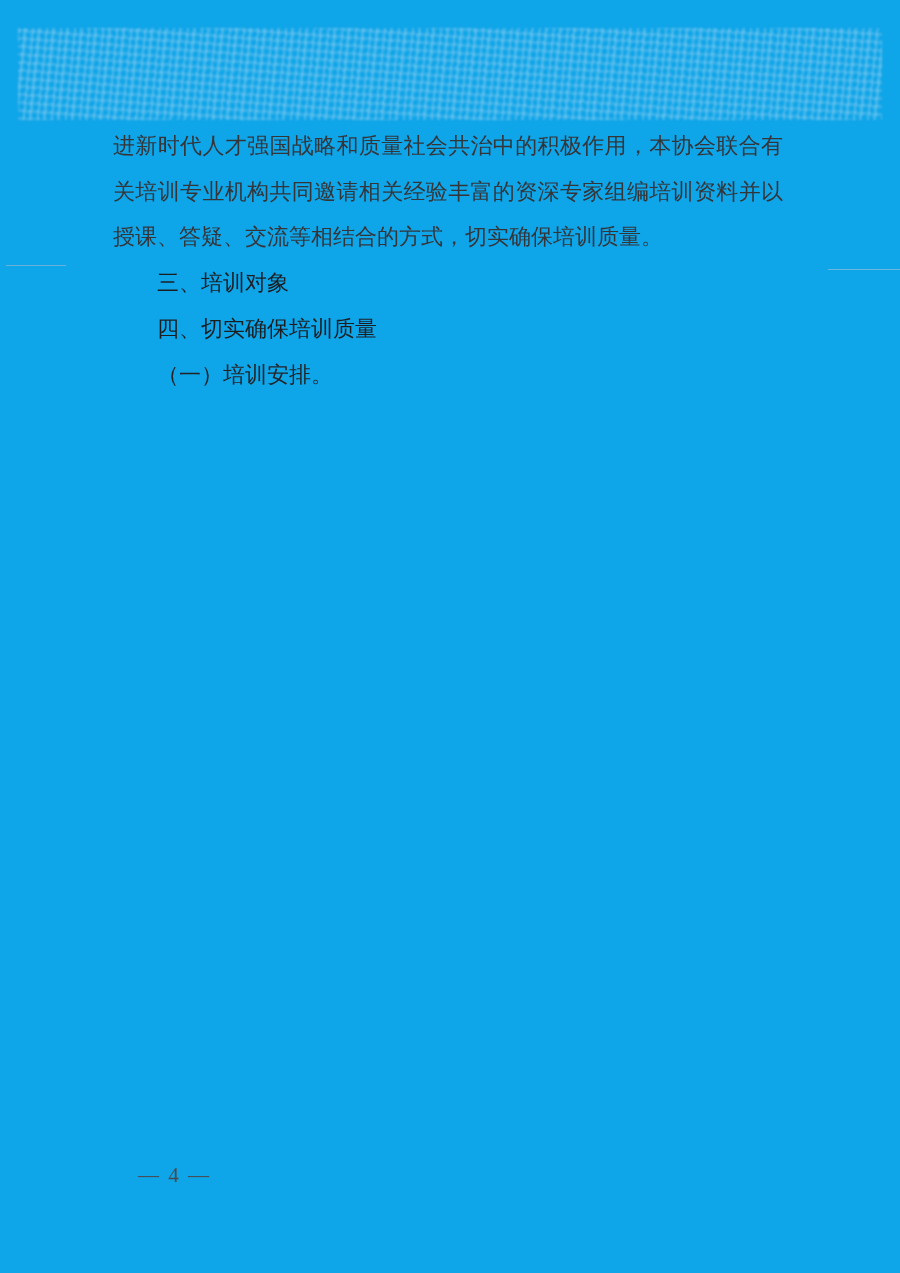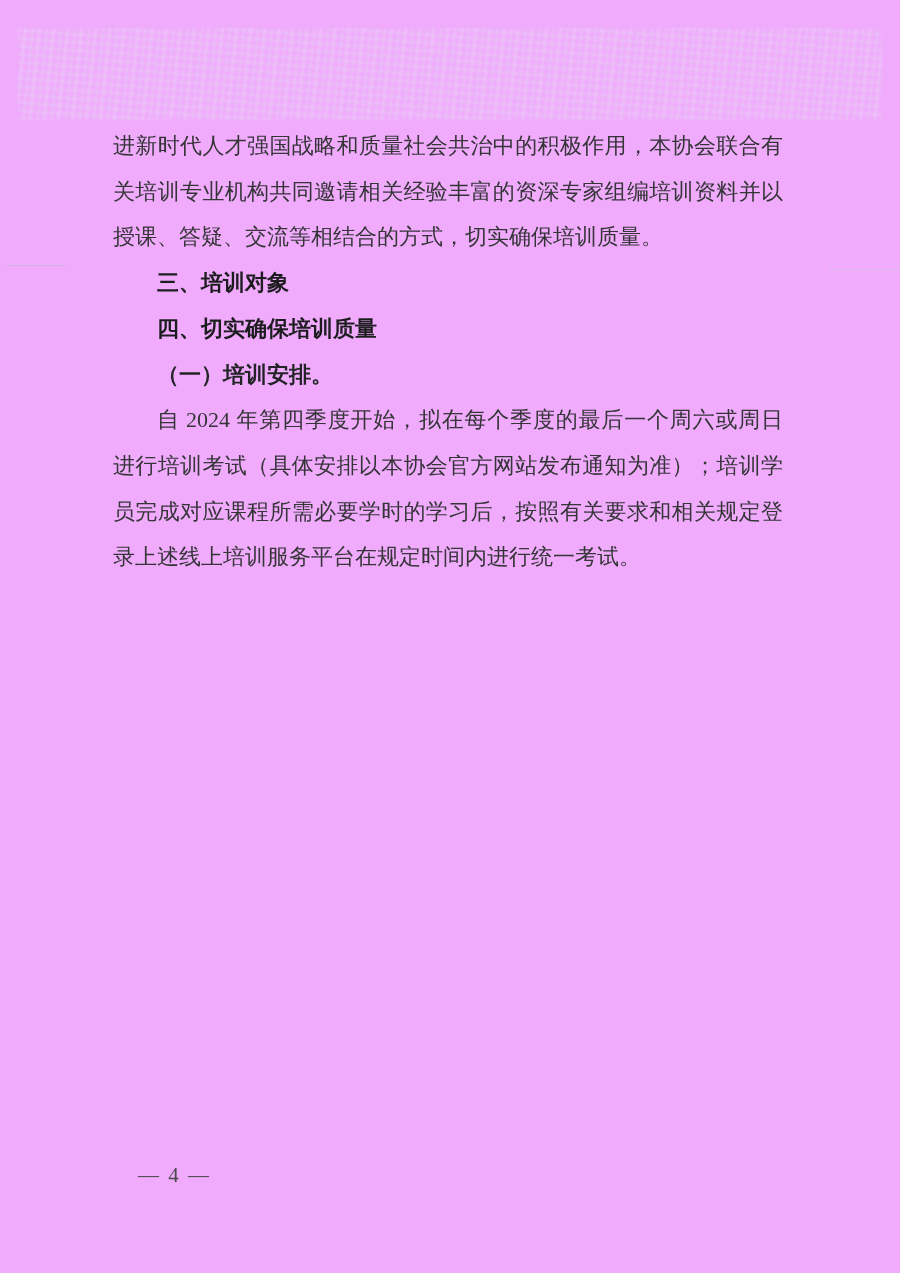--- a/index.html
+++ b/index.html
@@ -4,21 +4,21 @@
 <style>
   html, body {
     margin: 0;
     padding: 0;
     background: #ffffff;
   }
   .page {
     position: relative;
     width: 900px;
     height: 1273px;
-    background: #f0abfc;
+    background: #0ea5e9;
     overflow: hidden;
     font-family: "Liberation Serif", "DejaVu Serif", serif;
   }
   
   .noise-band {
     position: absolute;
     left: 18px;
     top: 28px;
     width: 864px;
     height: 92px;
@@ -54,26 +54,26 @@
   }
   .content p {
     margin: 0;
   }
   .para-indent {
     text-indent: 2em;
   }
   .heading {
     text-indent: 2em;
     font-family: "Liberation Sans", "DejaVu Sans", sans-serif;
-    font-weight: 700;
+    font-weight: 400;
     color: #1d1d20;
   }
   .subheading {
     text-indent: 2em;
-    font-weight: 700;
+    font-weight: 400;
     color: #242427;
   }
   .url-text {
     letter-spacing: -0.5px;
   }
   .footer-page-number {
     position: absolute;
     left: 138px;
     top: 1163px;
     font-size: 21px;
@@ -98,21 +98,20 @@
 
     <p class="heading">三、培训对象</p>
 
 
     <p class="heading">四、切实确保培训质量</p>
 
     <p class="subheading">（一）培训安排。</p>
 
 
 
-    <p class="para-indent">自 2024 年第四季度开始，拟在每个季度的最后一个周六或周日进行培训考试（具体安排以本协会官方网站发布通知为准）；培训学员完成对应课程所需必要学时的学习后，按照有关要求和相关规定登录上述线上培训服务平台在规定时间内进行统一考试。</p>
 
 
 
   </div>
 
   <div class="footer-page-number">— 4 —</div>
 
 </div>
 
 </body></html>

